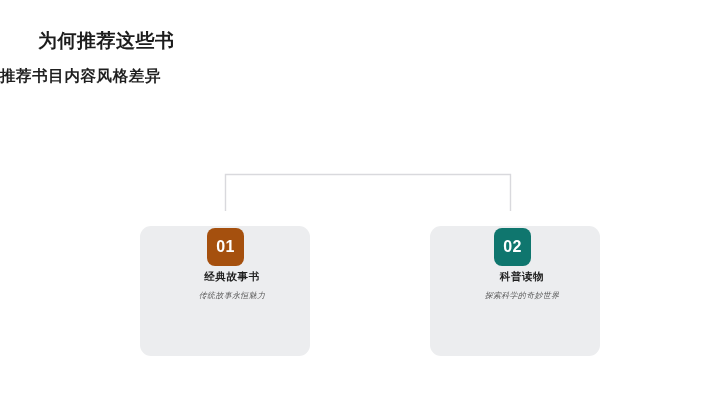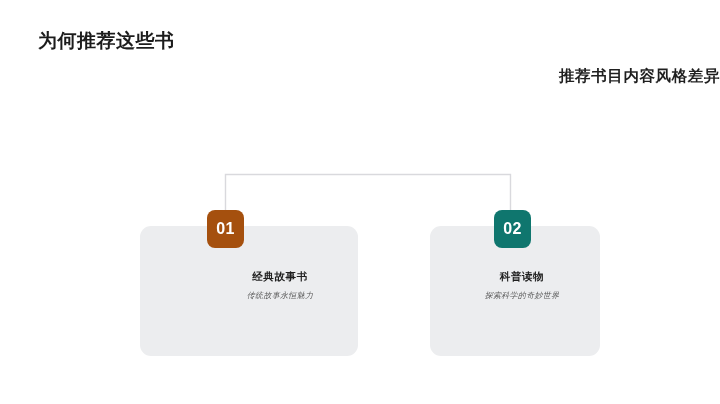--- a/index.html
+++ b/index.html
@@ -35,21 +35,21 @@
     letter-spacing: 0.5px;
     white-space: nowrap;
   }
 
   
   .section-head {
     position: absolute;
     left: 0;
     top: 66px;
     width: 720px;
-    text-align: right;
+    text-align: left;
   }
   .section-title {
     font-size: 15.5px;
     font-weight: bold;
     color: #1f1f1f;
     letter-spacing: 0.6px;
     line-height: 20px;
   }
   .section-subtitle {
     margin-top: 9px;
@@ -72,21 +72,21 @@
 
   
   .card {
     position: absolute;
     top: 226px;
     width: 170px;
     height: 130px;
     background: #ecedef;
     border-radius: 11px;
   }
-  .card-1 { left: 140px; padding-left: 48px; }
+  .card-1 { left: 140px; }
   .card-2 { left: 430px; }
 
   .card-text {
     position: absolute;
     top: 43px;
     width: 170px;
     text-align: center;
     padding-left: 14px;
     box-sizing: border-box;
   }
@@ -102,21 +102,21 @@
     font-size: 8px;
     color: #5a5a5a;
     letter-spacing: 0.3px;
     line-height: 12px;
     font-style: italic;
   }
 
   
   .badge {
     position: absolute;
-    top: 210px;
+    top: 228px;
     width: 37px;
     height: 38px;
     border-radius: 8px;
     display: flex;
     align-items: center;
     justify-content: center;
     color: #ffffff;
     font-size: 16px;
     font-weight: bold;
     letter-spacing: 0.4px;

